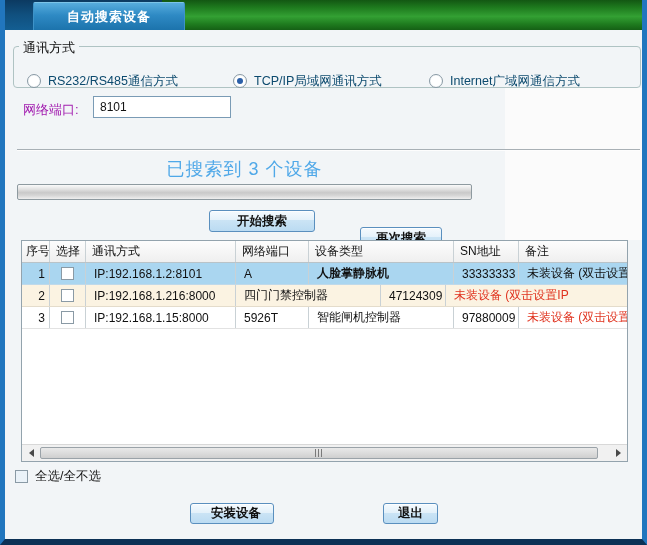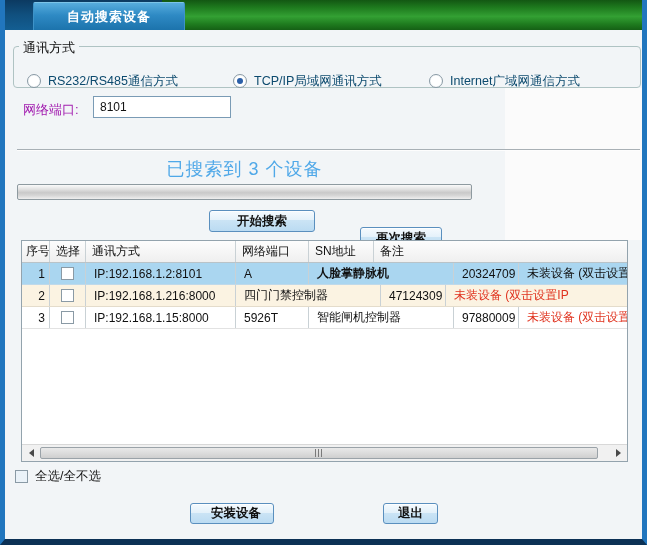--- a/index.html
+++ b/index.html
@@ -118,33 +118,34 @@
 
   <button class="btn" id="btn-start">开始搜索</button>
   <button class="btn" id="btn-again">再次搜索</button>
 
   <div id="tbl">
     <div class="trow thead">
       <div class="cell c0">序号</div>
       <div class="cell c1">选择</div>
       <div class="cell c2">通讯方式</div>
       <div class="cell c3">网络端口</div>
+      <div class="cell c4">设备类型</div>
       <div class="cell c5">SN地址</div>
       <div class="cell c6">备注</div>
     </div>
 
     <div class="trow row-sel">
       <div class="cell c0">1</div>
       <div class="cell c1">
           <span class="chk"></span>
         </div>
       <div class="cell c2">IP:192.168.1.2:8101</div>
       <div class="cell c3">A</div>
       <div class="cell c4 bold">人脸掌静脉机</div>
-      <div class="cell c5">20324709</div>
+      <div class="cell c5">33333333</div>
       <div class="cell c6">未装设备 (双击设置IP</div>
     </div>
 
     <div class="trow row-alt">
       <div class="cell c0">2</div>
       <div class="cell c1">
           <span class="chk"></span>
         </div>
       <div class="cell c2">IP:192.168.1.216:8000</div>
       <div class="cell c4">四门门禁控制器</div>

